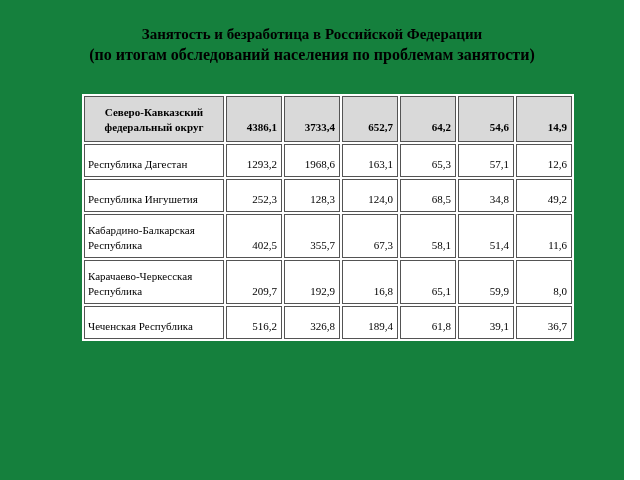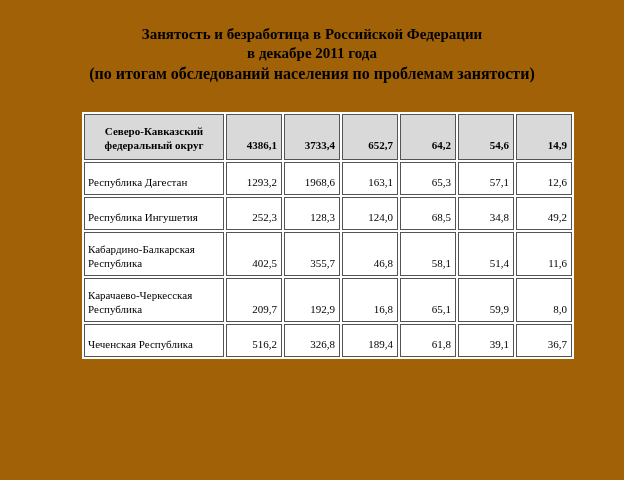--- a/index.html
+++ b/index.html
@@ -5,21 +5,21 @@
   * { margin: 0; padding: 0; box-sizing: border-box; }
   html, body {
     width: 640px; height: 480px;
     background: #ffffff;
     font-family: "Liberation Serif", "DejaVu Serif", serif;
     color: #000;
   }
   .page {
     position: relative;
     width: 624px; height: 480px;
-    background: #a16207;
+    background: #15803d;
     overflow: hidden;
   }
   .title-block {
     padding-top: 25px;
     text-align: center;
   }
   .title-line {
     font-size: 15px;
     font-weight: bold;
     line-height: 1.25;
@@ -68,21 +68,20 @@
   }
   tr.hdr td.num { padding-bottom: 6px; }
 </style>
 </head>
 <body>
 
 <div class="page">
 
   <div class="title-block">
     <div class="title-line">Занятость и безработица в Российской Федерации</div>
-    <div class="title-line">в декабре 2011 года</div>
     <div class="subtitle-line">(по итогам обследований населения по проблемам занятости)</div>
   </div>
 
   <table class="data">
     <colgroup>
       <col class="col-name">
       <col>
         <col>
         <col>
         <col>
@@ -118,21 +117,21 @@
       <td class="num">124,0</td>
       <td class="num">68,5</td>
       <td class="num">34,8</td>
       <td class="num">49,2</td>
     </tr>
 
     <tr class="row tall">
       <td class="name">Кабардино-Балкарская Республика</td>
       <td class="num">402,5</td>
       <td class="num">355,7</td>
-      <td class="num">46,8</td>
+      <td class="num">67,3</td>
       <td class="num">58,1</td>
       <td class="num">51,4</td>
       <td class="num">11,6</td>
     </tr>
 
     <tr class="row tall">
       <td class="name">Карачаево-Черкесская Республика</td>
       <td class="num">209,7</td>
       <td class="num">192,9</td>
       <td class="num">16,8</td>

